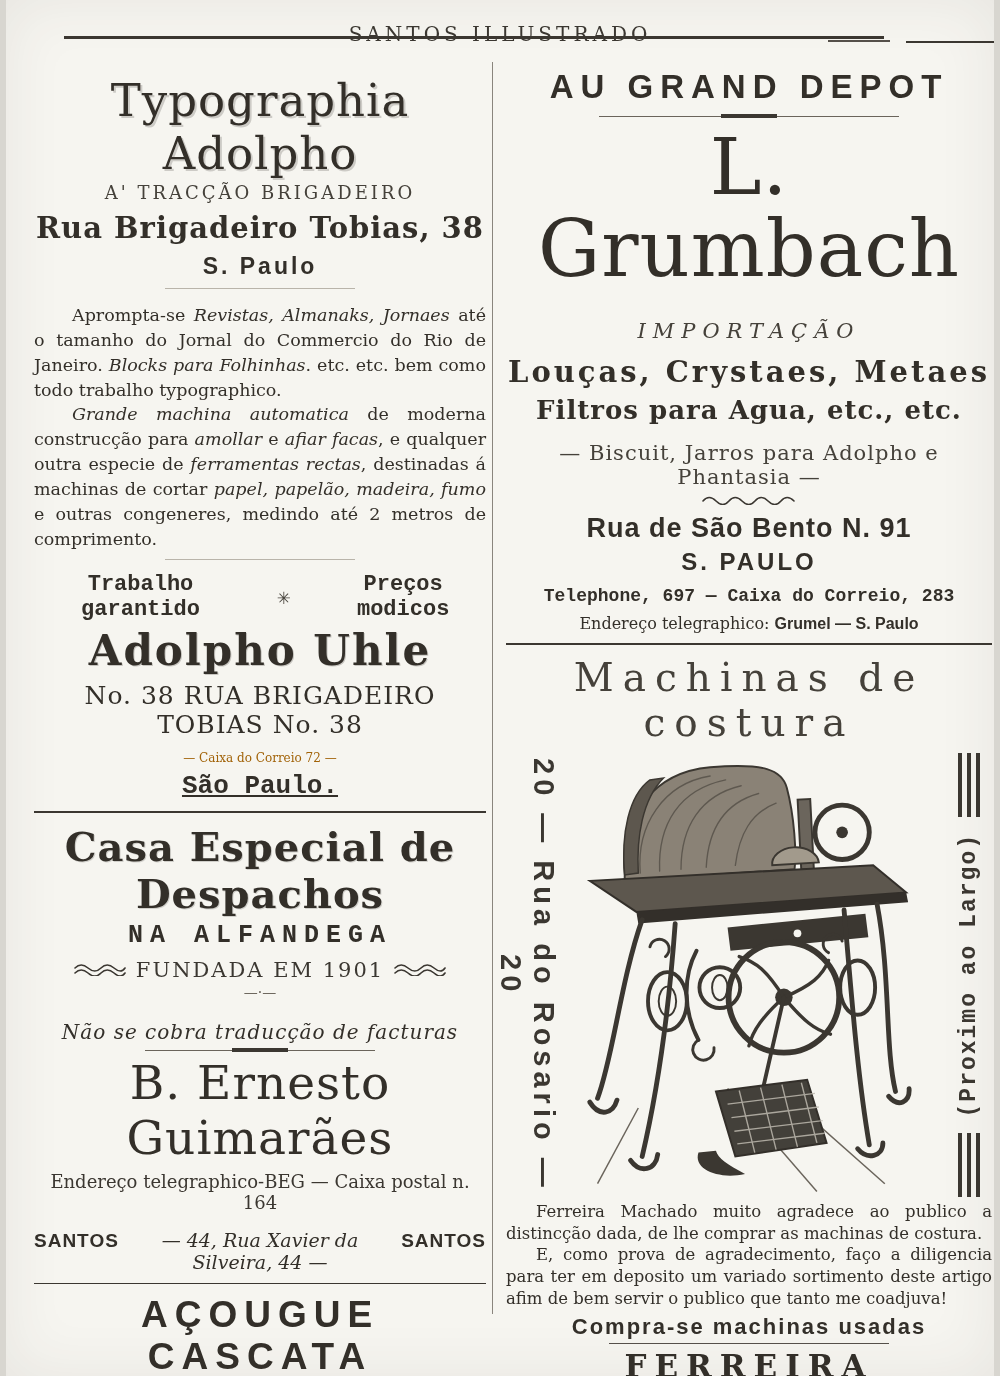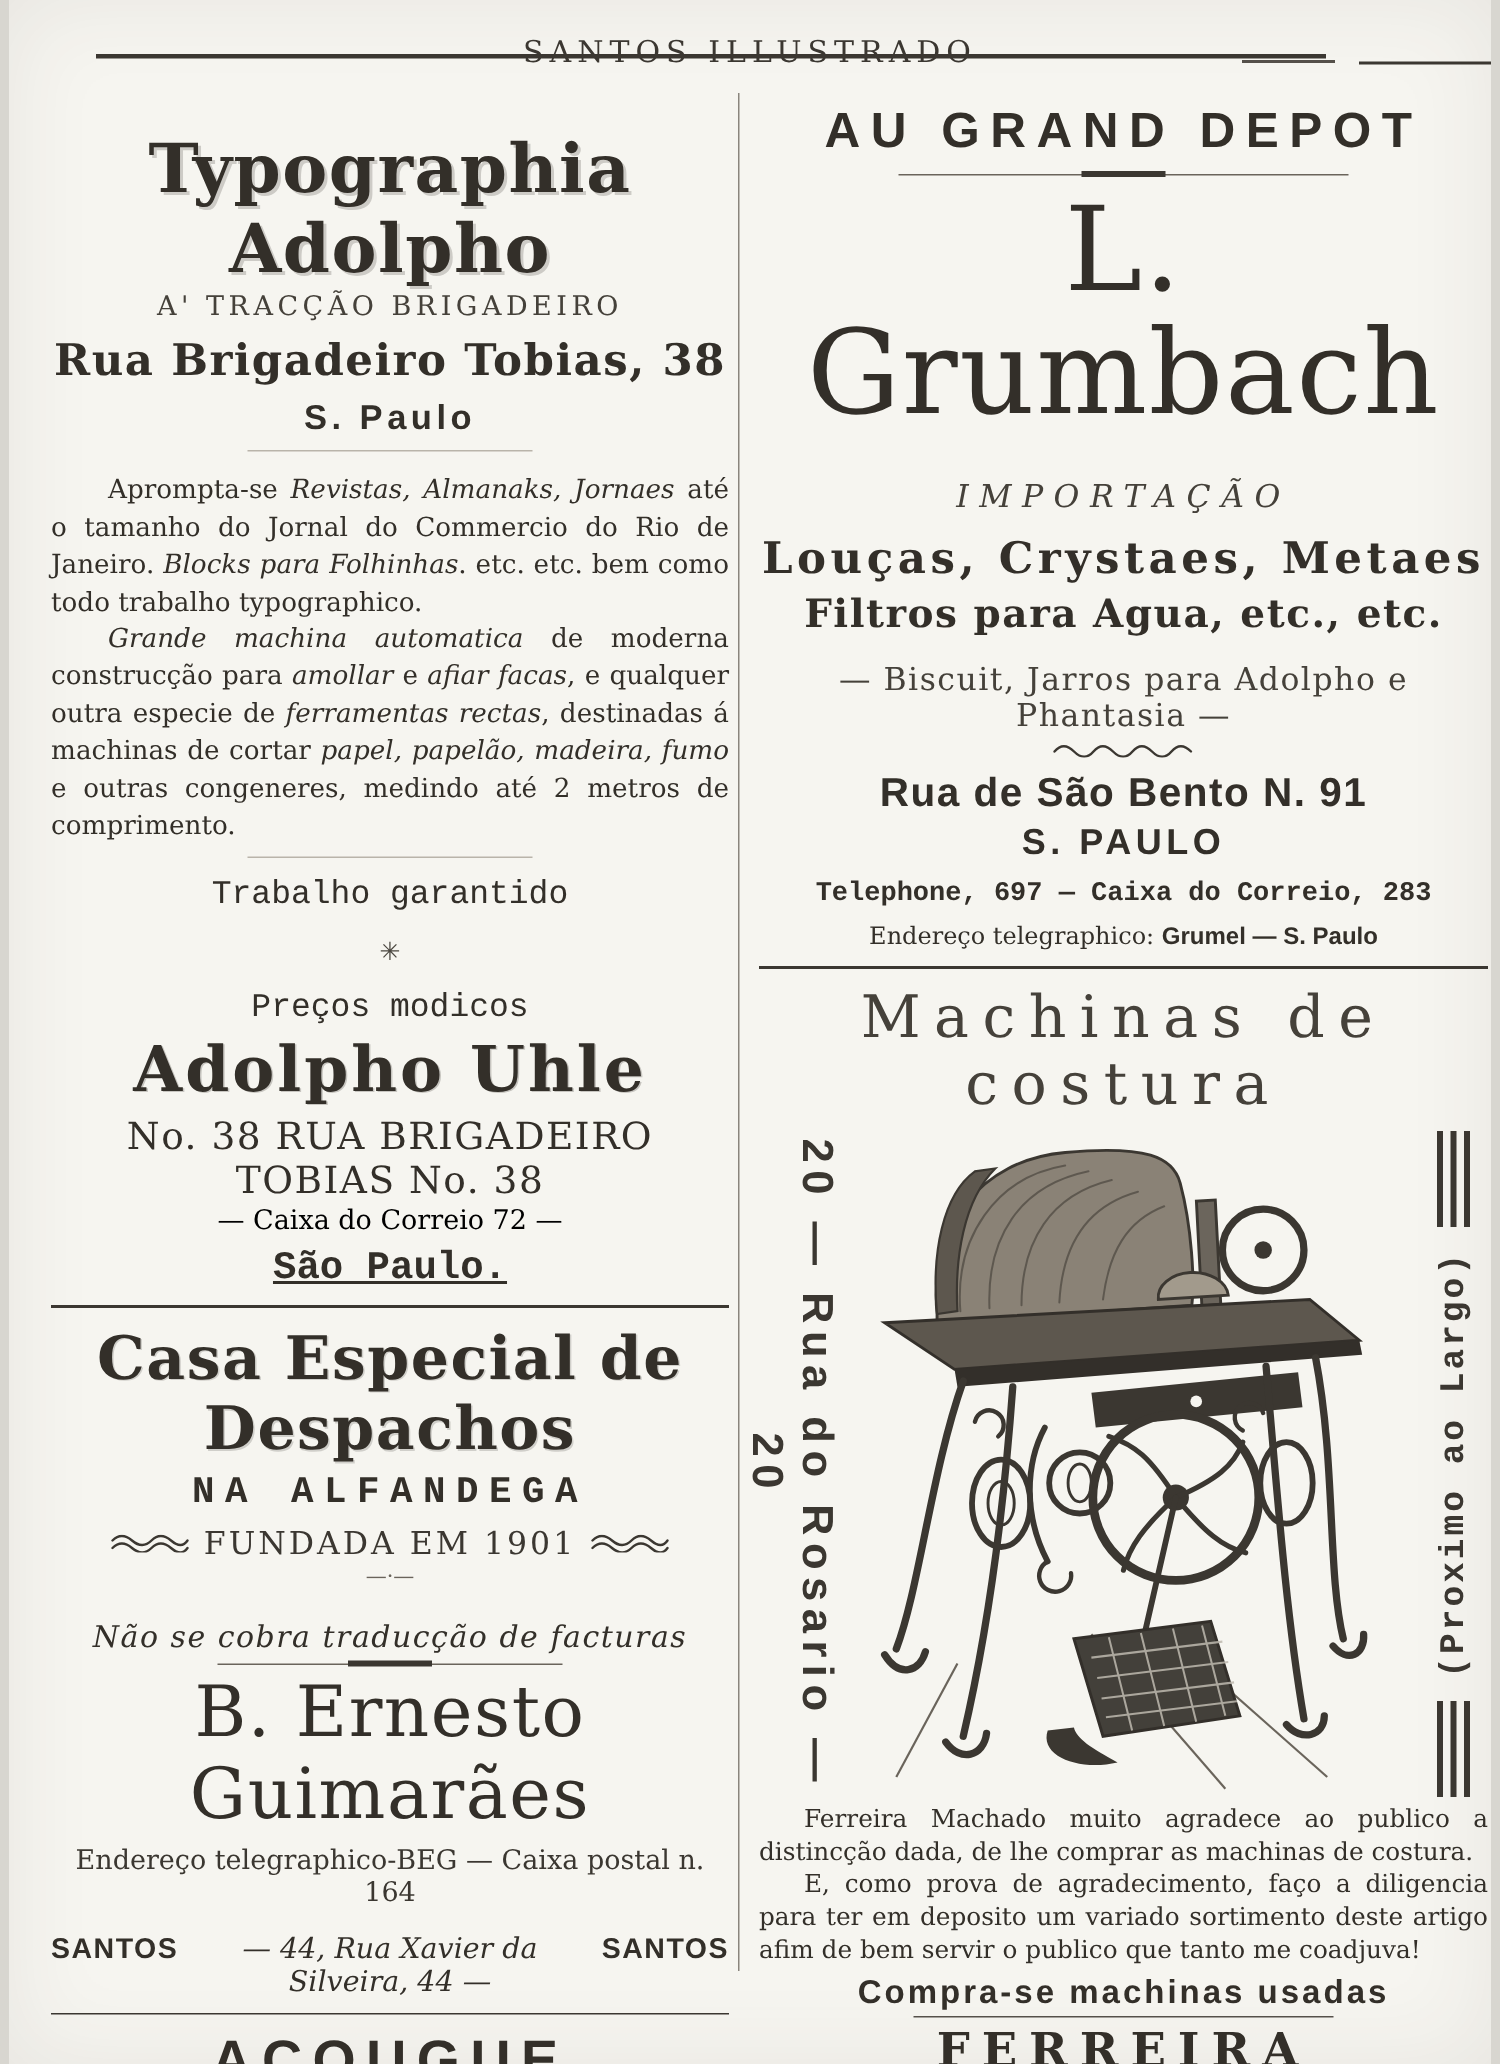--- a/index.html
+++ b/index.html
@@ -22,33 +22,33 @@
   .col-right{left:500px; width:486px;}
   .ctr{text-align:center;}
   
   .rule{border:0; height:0; border-top:2px solid #3b3731; margin:10px 0;}
   .rule-thin{border-top-width:1px;}
   .minirule{width:190px; height:1px; background:#b9b4aa; margin:8px auto;}
   .fancy-rule{position:relative; height:1px; background:#6a645b; width:300px; margin:10px auto;}
   .fancy-rule i{position:absolute; left:50%; top:-2px; width:56px; height:4px; margin-left:-28px; background:#3b3731;}
   .orn{color:#4a463f;}
   
-  .typo-title{margin:22px 0 2px; font-size:45px; font-weight:bold; letter-spacing:1px;
+  .typo-title{margin:10px 0 2px; font-size:45px; font-weight:normal; letter-spacing:1px;
     text-shadow:2px 2px 0 rgba(59,55,49,.22);text-align:center;}
   .typo-sub{font-size:18px; letter-spacing:3px; color:#45413a; margin-top:2px;}
   .typo-addr{font-size:29px; font-weight:bold; letter-spacing:1px; margin-top:8px;}
   .typo-city{font-size:23px; font-weight:bold; font-family:"Liberation Sans",sans-serif; letter-spacing:3px; margin-top:8px;}
   .body-para{font-size:17.5px; line-height:1.42; text-align:justify; margin:0; text-indent:38px;}
   .paras{margin-top:14px;}
-  .uhle-tagline{font-family:"Liberation Mono",monospace; font-weight:normal; font-size:22px;
-    display:flex; justify-content:center; align-items:center; gap:12px; margin-top:12px;flex-direction:column;}
+  .uhle-tagline{font-family:"Liberation Mono",monospace; font-weight:bold; font-size:22px;
+    display:flex; justify-content:center; align-items:center; gap:30px; margin-top:12px;}
   .uhle-name{font-size:42px; font-weight:bold; letter-spacing:2px; margin:4px 0 6px;
     text-shadow:1px 1px 0 rgba(59,55,49,.25);}
   .uhle-addr{font-size:25px; letter-spacing:1px;}
-  .uhle-caixa{font-size:18px; color:#000000; margin-top:2px;}
+  .uhle-caixa{font-size:12px; color:#a16207; margin-top:12px;}
   .uhle-city{font-family:"Liberation Mono",monospace; font-weight:bold; font-size:26px; margin-top:6px;text-decoration:underline;}
   .despachos-title{font-size:40px; font-weight:bold; letter-spacing:1px; margin:8px 0 2px;
     text-shadow:1px 1px 0 rgba(59,55,49,.2);}
   .despachos-sub{font-family:"Liberation Mono",monospace; font-weight:bold; font-size:25px; letter-spacing:7px; margin-top:4px;}
   .founded-row{display:flex; justify-content:center; align-items:center; gap:10px; margin-top:8px;}
   .founded-text{font-size:21px; letter-spacing:2px; color:#3b3731;}
   .orn-dashdot{font-size:14px; color:#6a645b; margin-top:2px;}
   .note-italic{font-style:italic; font-size:20px; letter-spacing:1px; margin-top:20px;}
   .note-underline{width:230px; margin:6px auto 4px;}
   .beg-name{font-size:47px; font-weight:normal; letter-spacing:1px; margin:2px 0 6px;}

